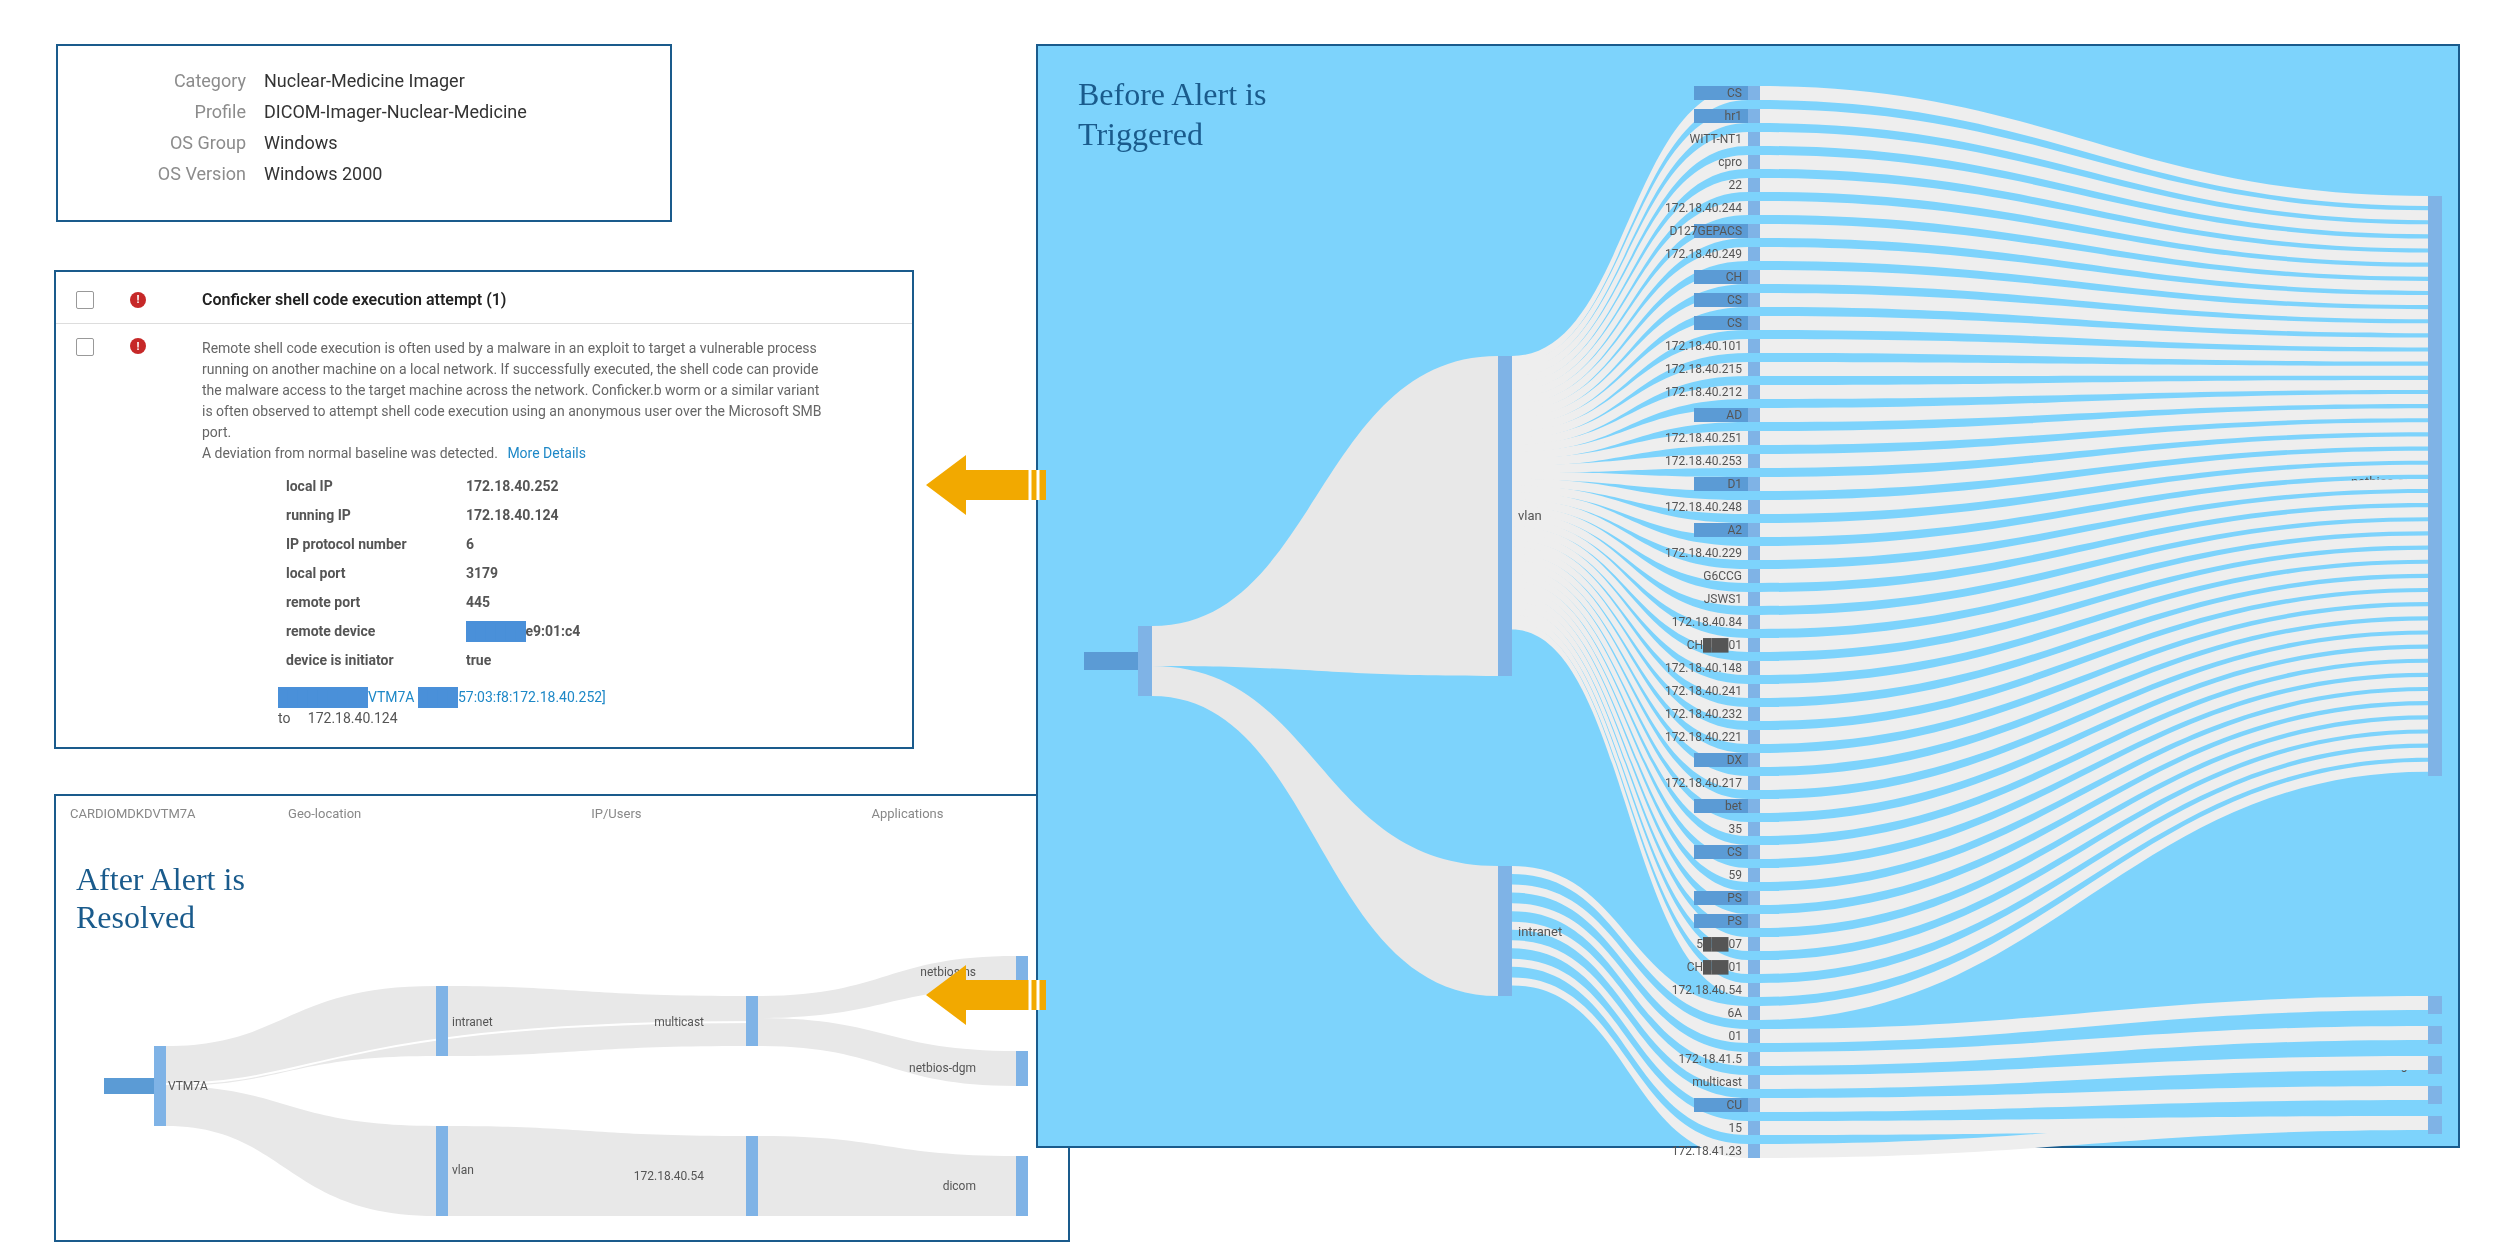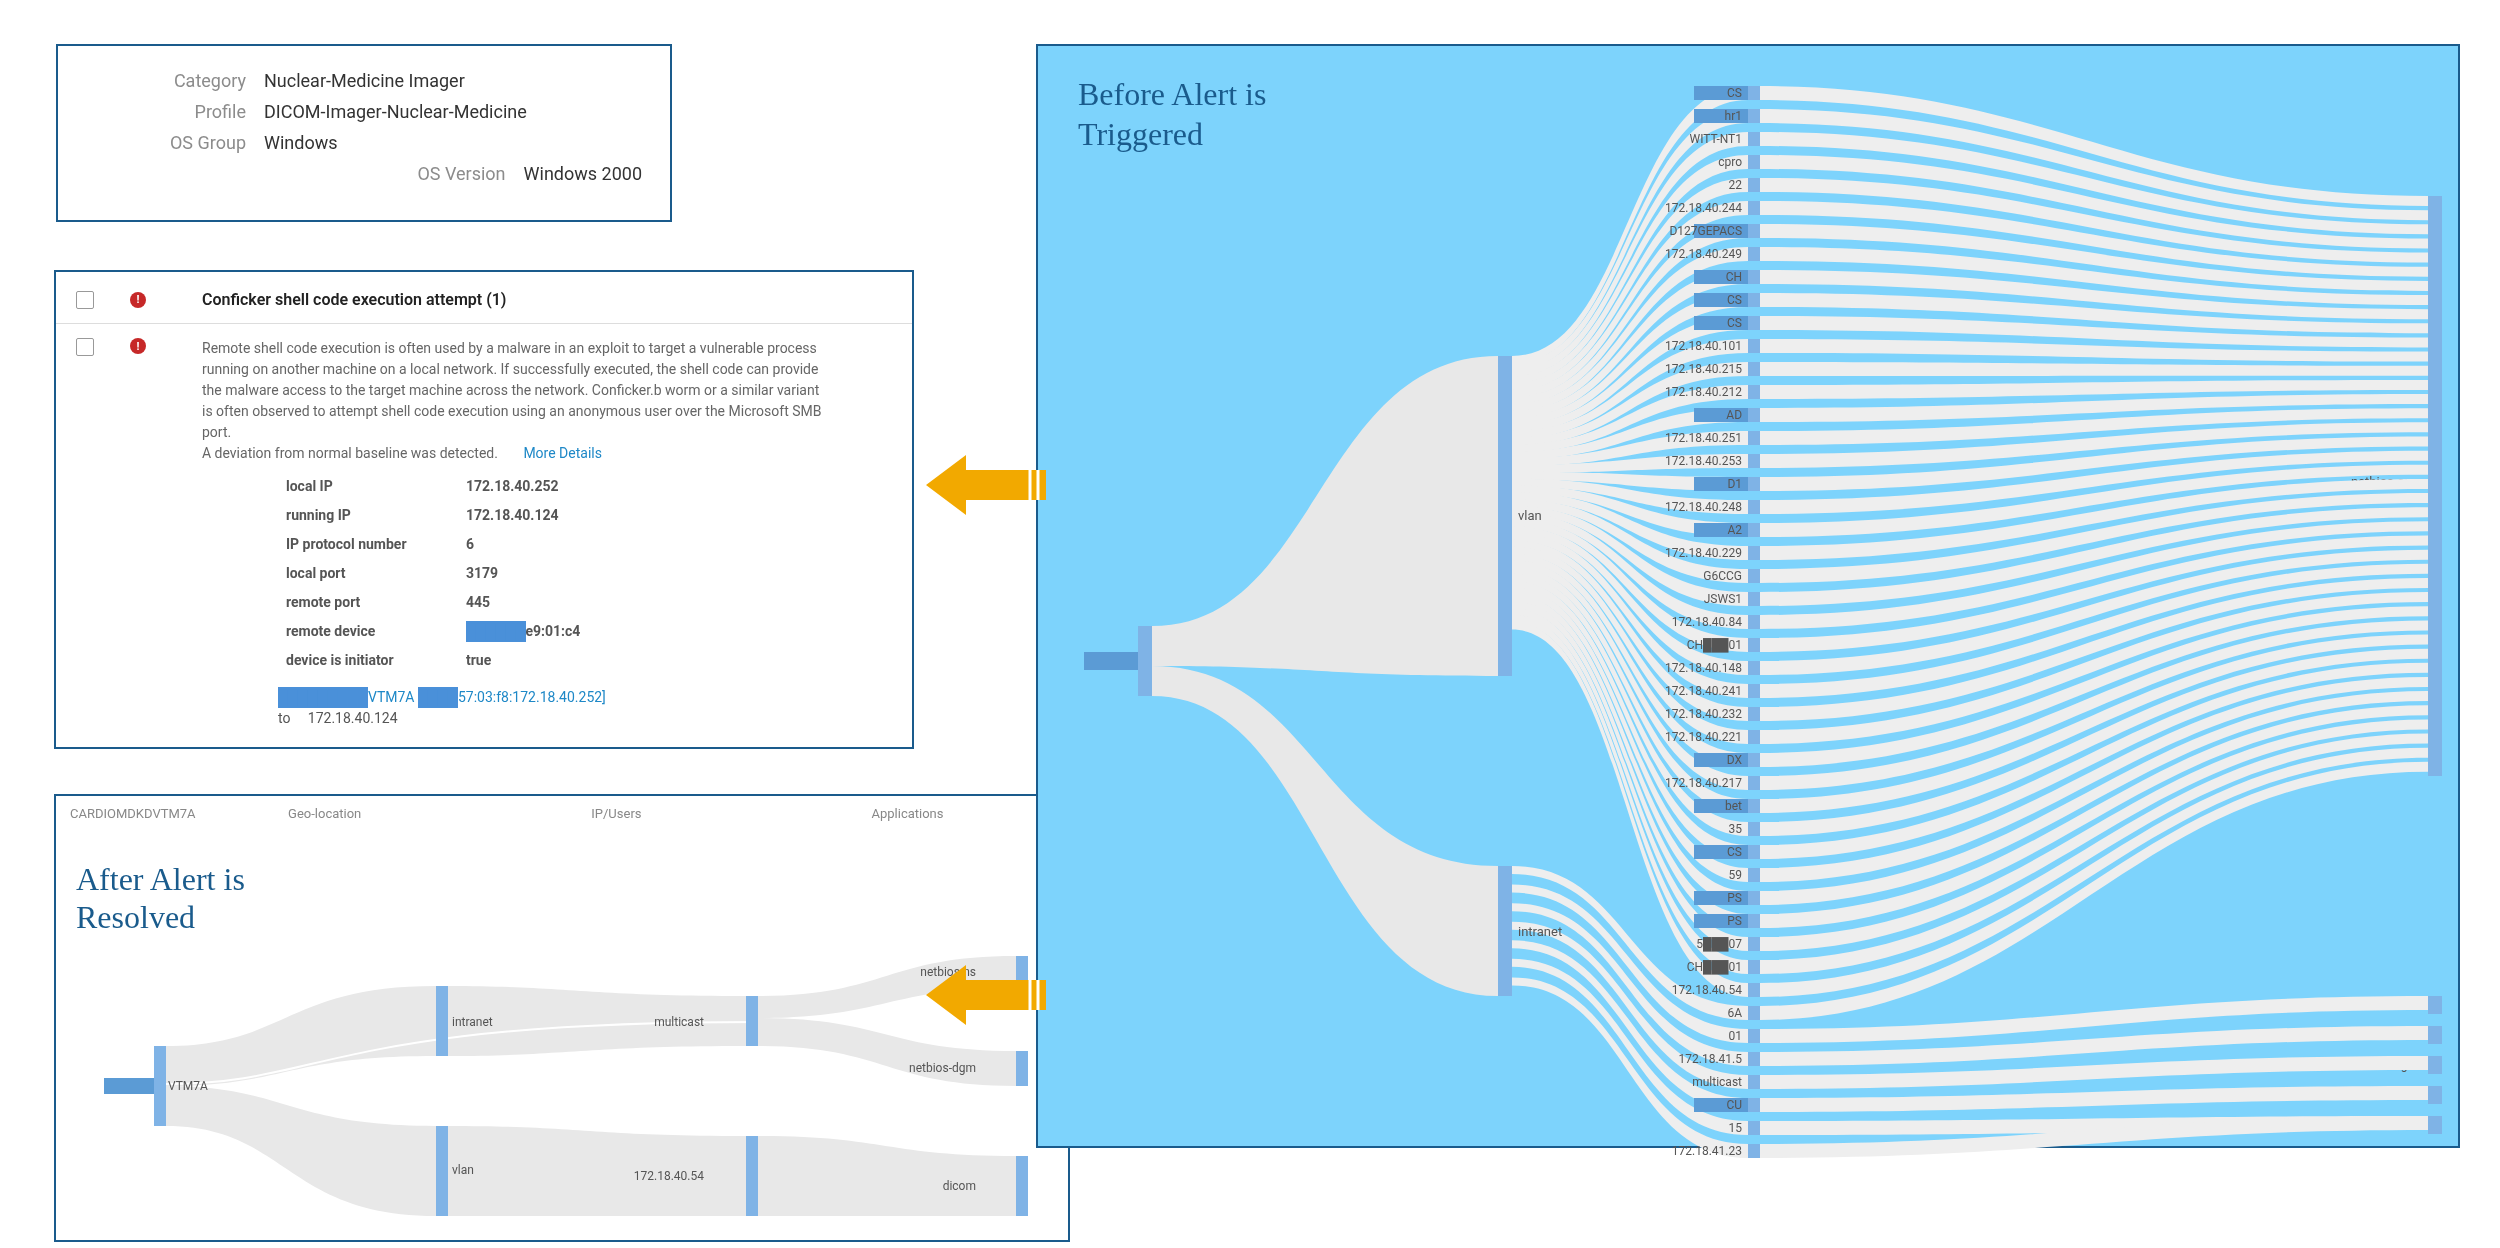--- a/index.html
+++ b/index.html
@@ -15,21 +15,21 @@
 .device-card {
   position: absolute;
   left: 56px;
   top: 44px;
   width: 616px;
   border: 2px solid #1a5b8c;
   padding: 24px 28px;
   background: #fff;
 }
 .device-row { display: flex; margin-bottom: 10px; font-size: 18px; }
-.device-row:last-child { margin-bottom: 12px; justify-content: flex-end; }
+.device-row:last-child { margin-bottom: 12px; }
 .device-label { width: 160px; text-align: right; color: #8c8c8c; margin-right: 18px; }
 .device-value { color: #333; }
 
 
 .alert-panel {
   position: absolute;
   left: 54px;
   top: 270px;
   width: 860px;
   border: 2px solid #1a5b8c;
@@ -46,21 +46,21 @@
 .alert-icon {
   width: 16px; height: 16px; border-radius: 50%;
   background: #c62828; color: #fff;
   display: inline-flex; align-items: center; justify-content: center;
   font-size: 11px; font-weight: bold;
   margin-right: 56px;
 }
 .alert-title { font-size: 16px; font-weight: 600; color: #222; }
 .alert-body-row { display: flex; align-items: flex-start; padding: 14px 20px 0 20px; }
 .alert-body-text { font-size: 14px; color: #666; line-height: 1.5; max-width: 620px; }
-.more-link { color: #1e88c7; cursor: pointer; margin-left: 22px; }
+.more-link { color: #1e88c7; cursor: pointer; margin-left: 6px; }
 .kv-table { margin: 12px 0 0 84px; font-size: 14px; color: #555; font-weight: bold; }
 .kv-table .kv { display: flex; margin-bottom: 8px; }
 .kv-table .k { width: 180px; }
 .kv-table .v { color: #555; }
 .redact { display:inline-block; background:#4a90d9; color:#4a90d9; }
 .alert-footer { margin: 16px 0 0 76px; font-size: 14px; color: #555; }
 .alert-footer .link { color: #1e88c7; }
 
 
 .after-panel {

